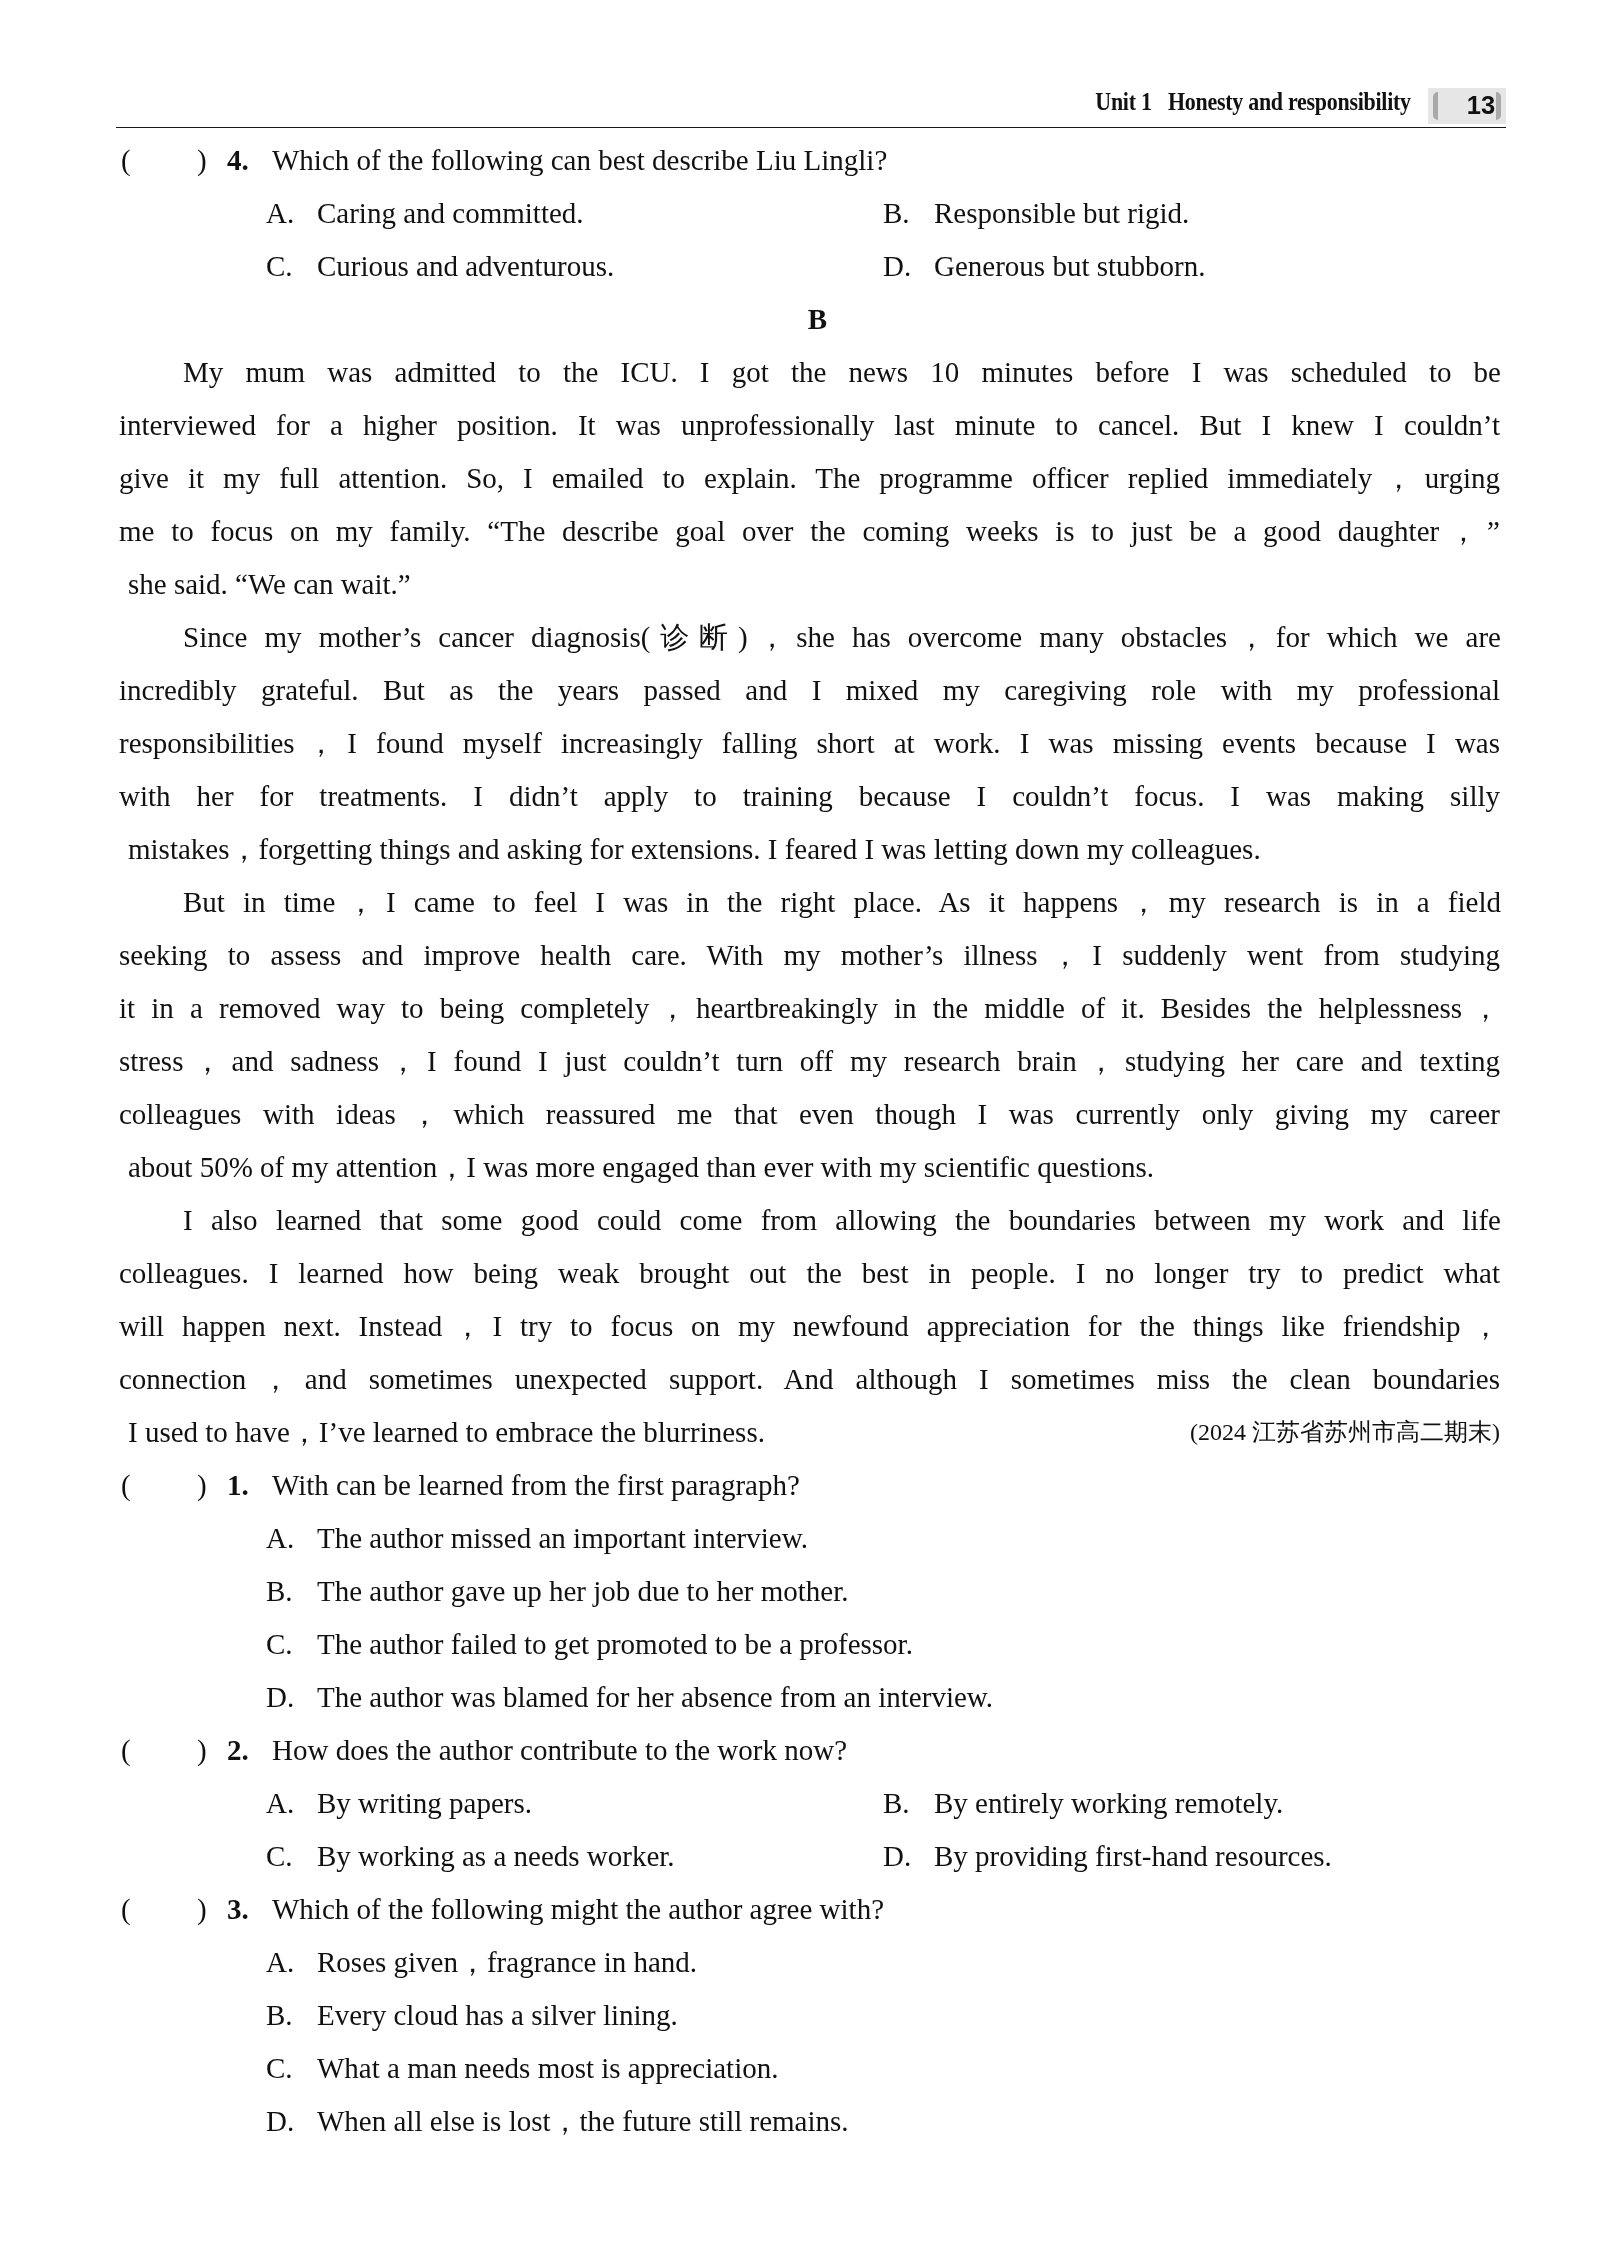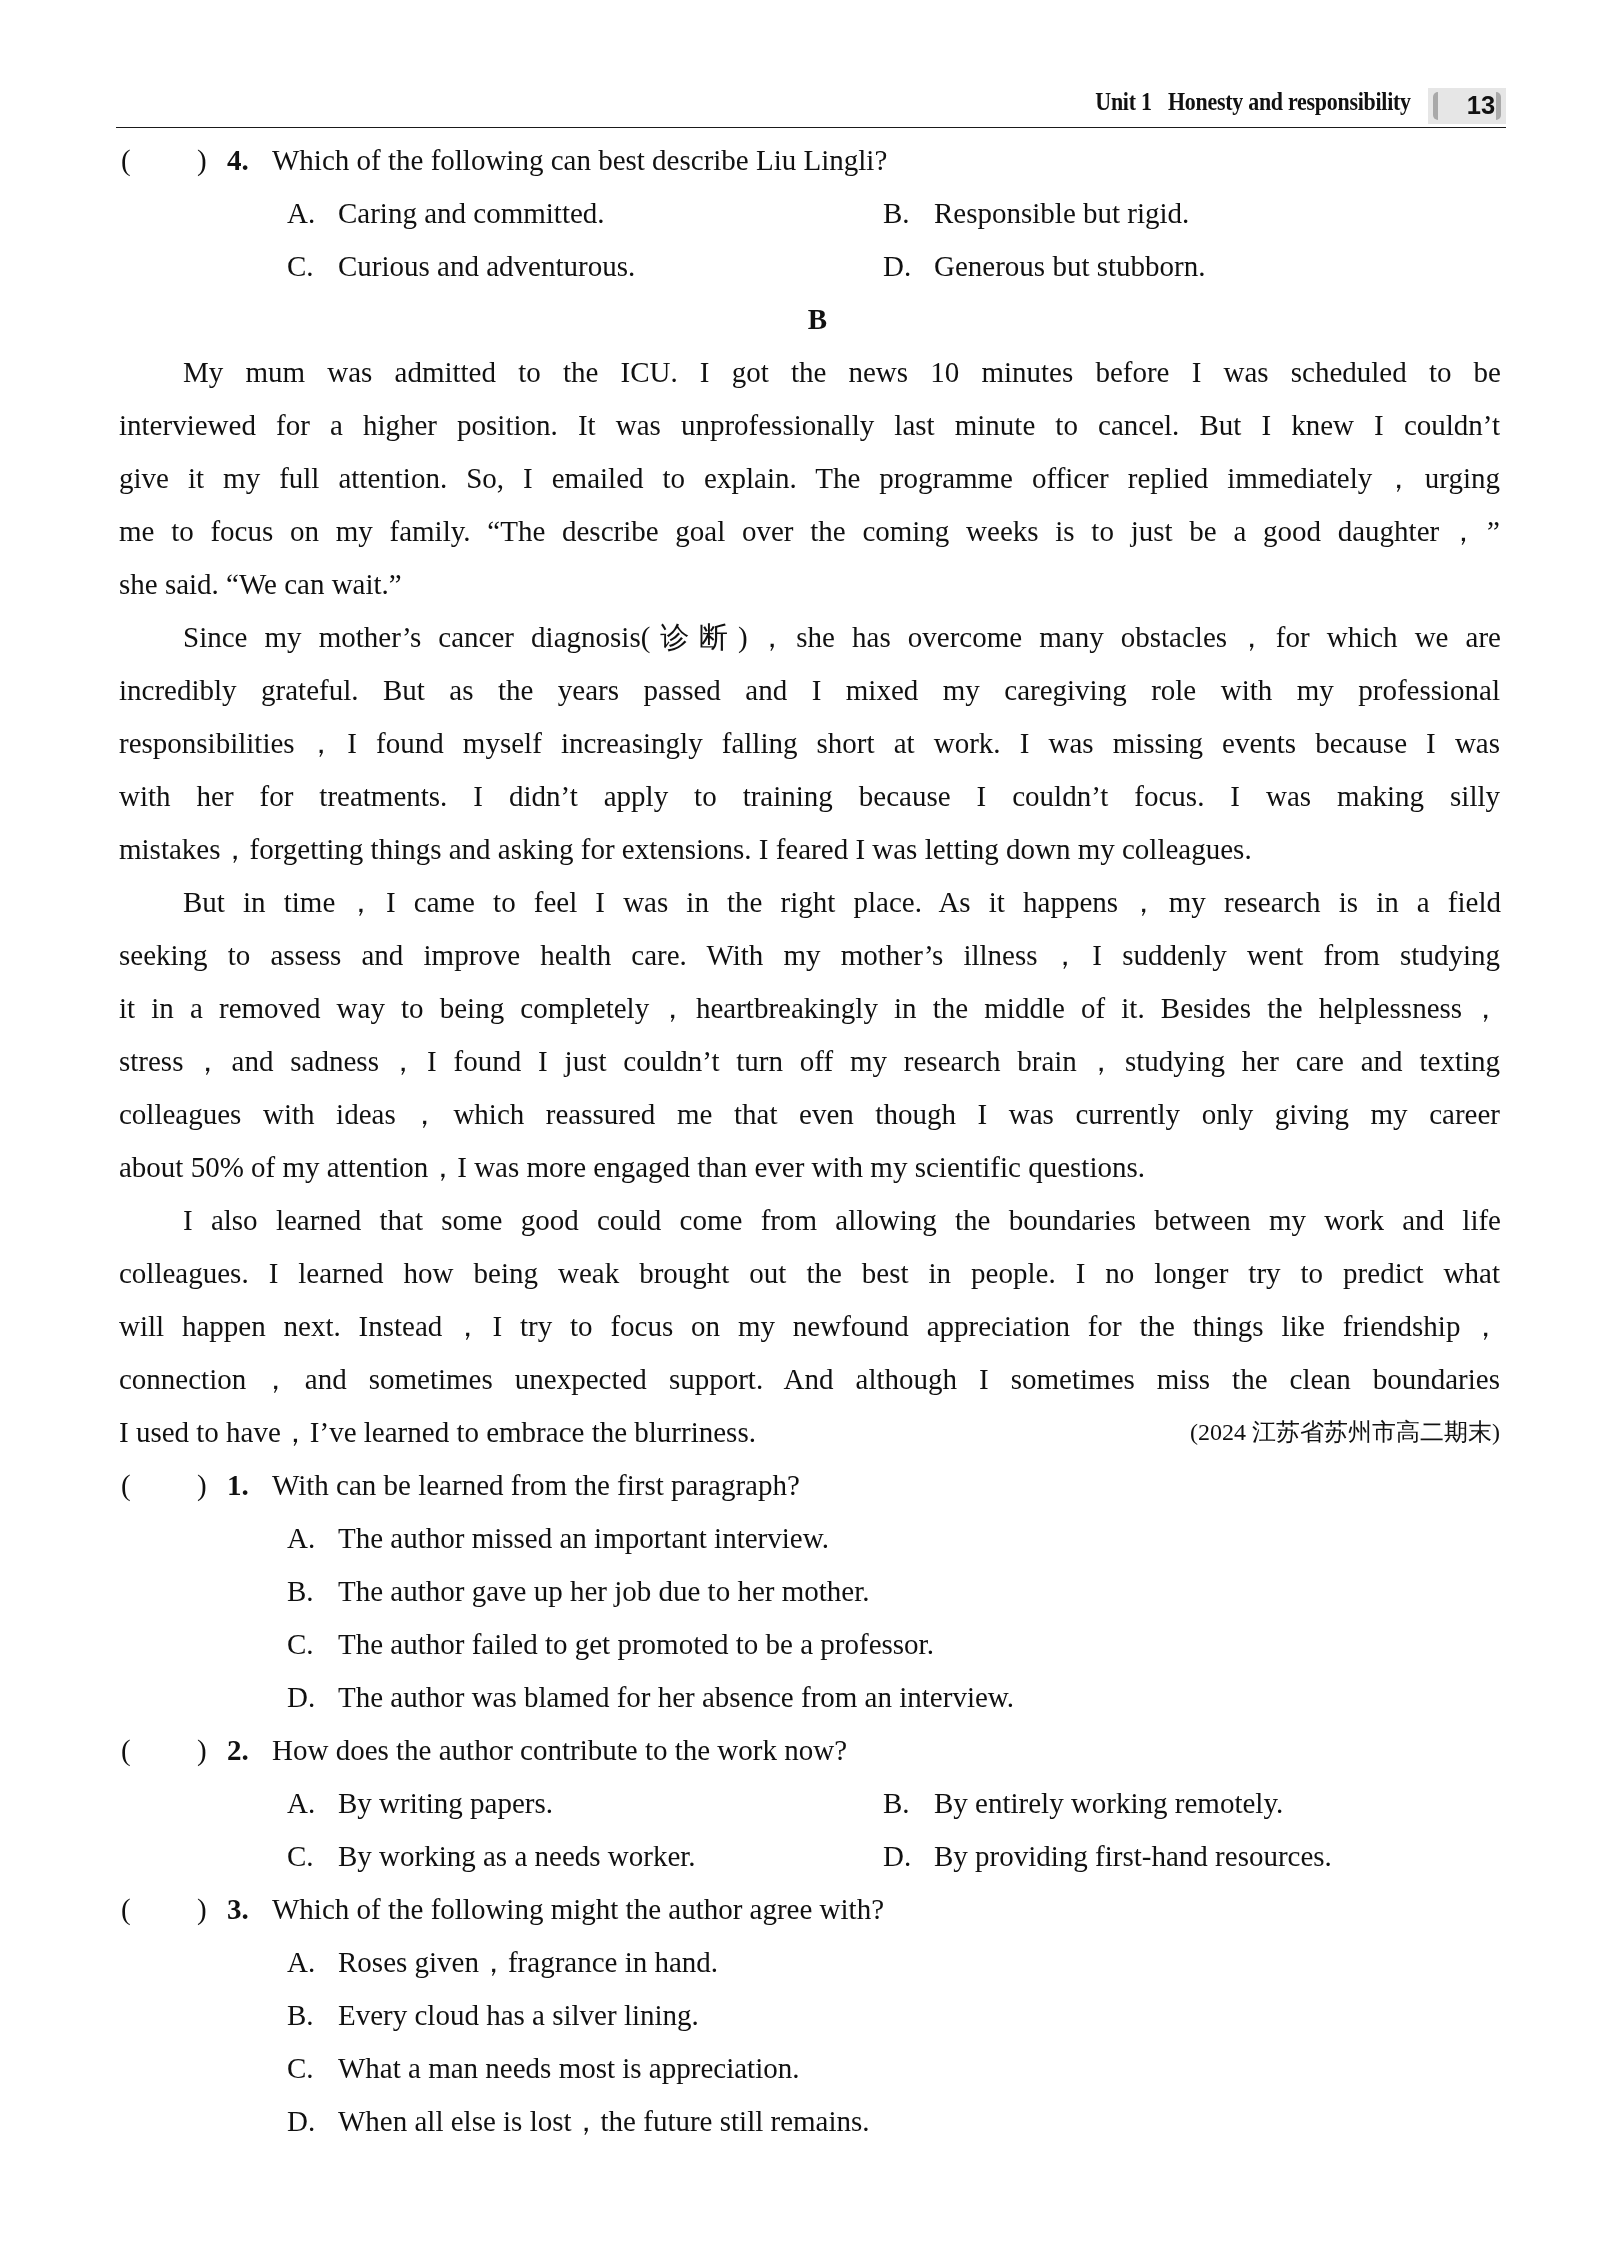--- a/index.html
+++ b/index.html
@@ -90,37 +90,37 @@
     position: absolute;
     left: 119px;
     width: 1381px;
     text-align: justify;
     text-align-last: justify;
     white-space: normal;
     height: 53px;
     overflow: hidden;
   }
   .pline.first { left: 183px; width: 1318px; }
-  .pline.last { text-align-last: left; }
+  .pline.last { text-align-last: left; margin-left: 9px; }
   .source-note {
     position: absolute;
     right: 122px;
     font-size: 24px;
     font-family: "Liberation Serif", serif;
   }
 
   
   .q-paren-open  { position: absolute; left: 121px; }
   .q-paren-close { position: absolute; left: 197px; }
   .q-num { position: absolute; left: 227px; font-weight: bold; }
   .q-text { position: absolute; left: 272px; }
 
   
   .opt { position: absolute; }
-  .opt.col1 { left: 287px; font-family: Liberation Serif, serif; }
+  .opt.col1 { left: 266px; font-family: Liberation Serif, serif; }
   .opt.col2 { left: 883px; }
   .opt-letter { display: inline-block; width: 51px; }
 </style>
 </head>
 <body>
 
 <div class="page-header">
   <div class="header-title">
     <span class="unit">Unit 1</span><span>Honesty and responsibility</span>
   </div>

